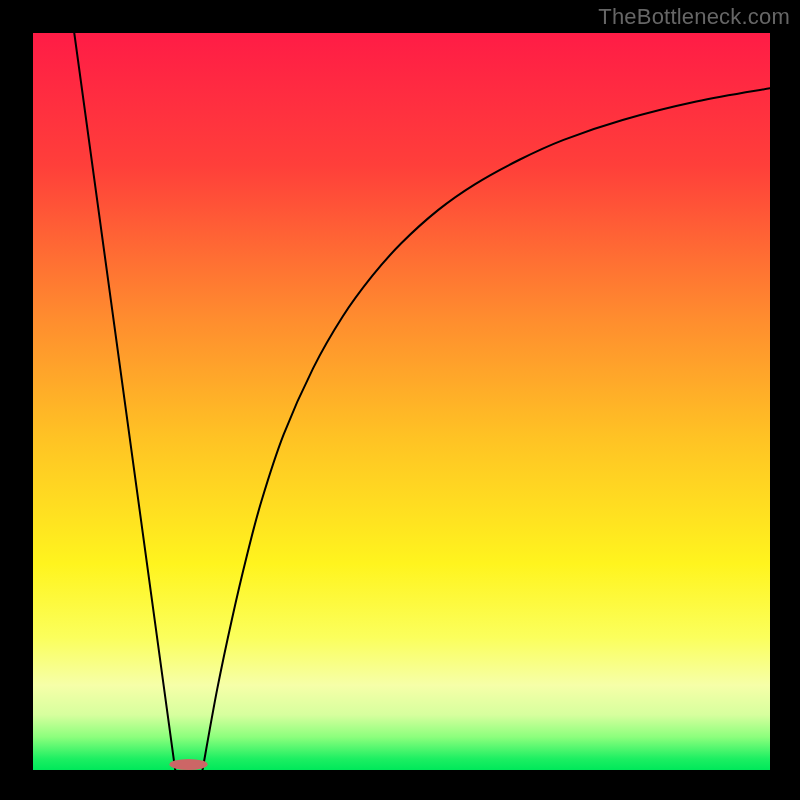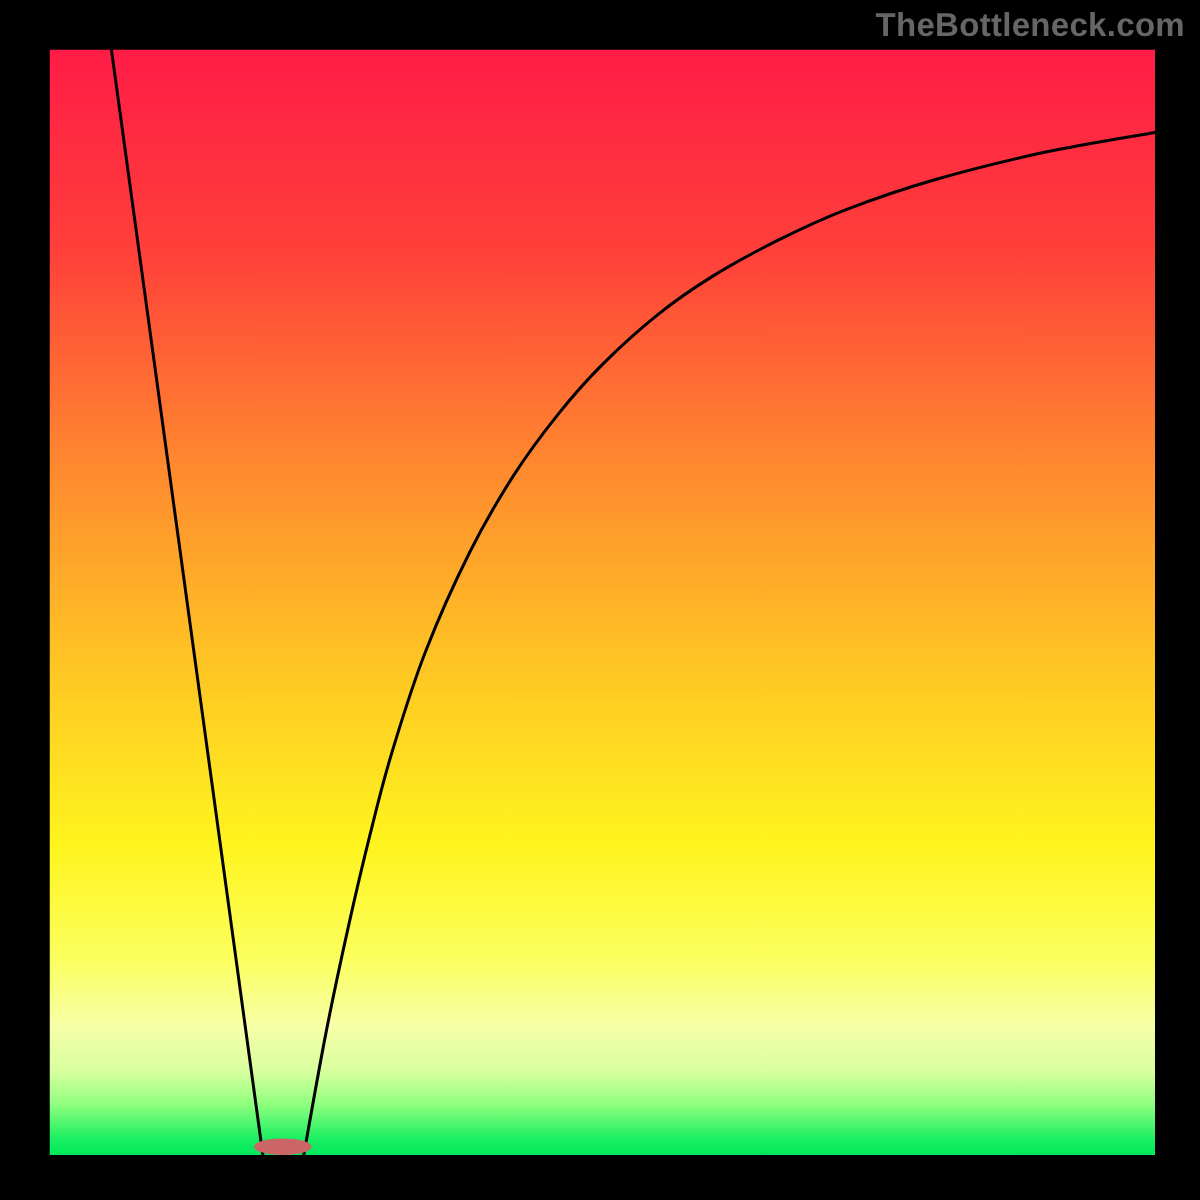--- a/index.html
+++ b/index.html
@@ -16,21 +16,21 @@
     width: 800px;
     height: 800px;
     background: #000;
   }
   .watermark {
     position: absolute;
     top: 4px;
     right: 10px;
     color: #666;
     font-size: 22px;
-    font-weight: 700;
+    font-weight: 400;
     letter-spacing: 0.2px;
     z-index: 10;
   }
   .plot-wrap {
     position: absolute;
     left: 33px;
     top: 33px;
     width: 737px;
     height: 737px;
   }

